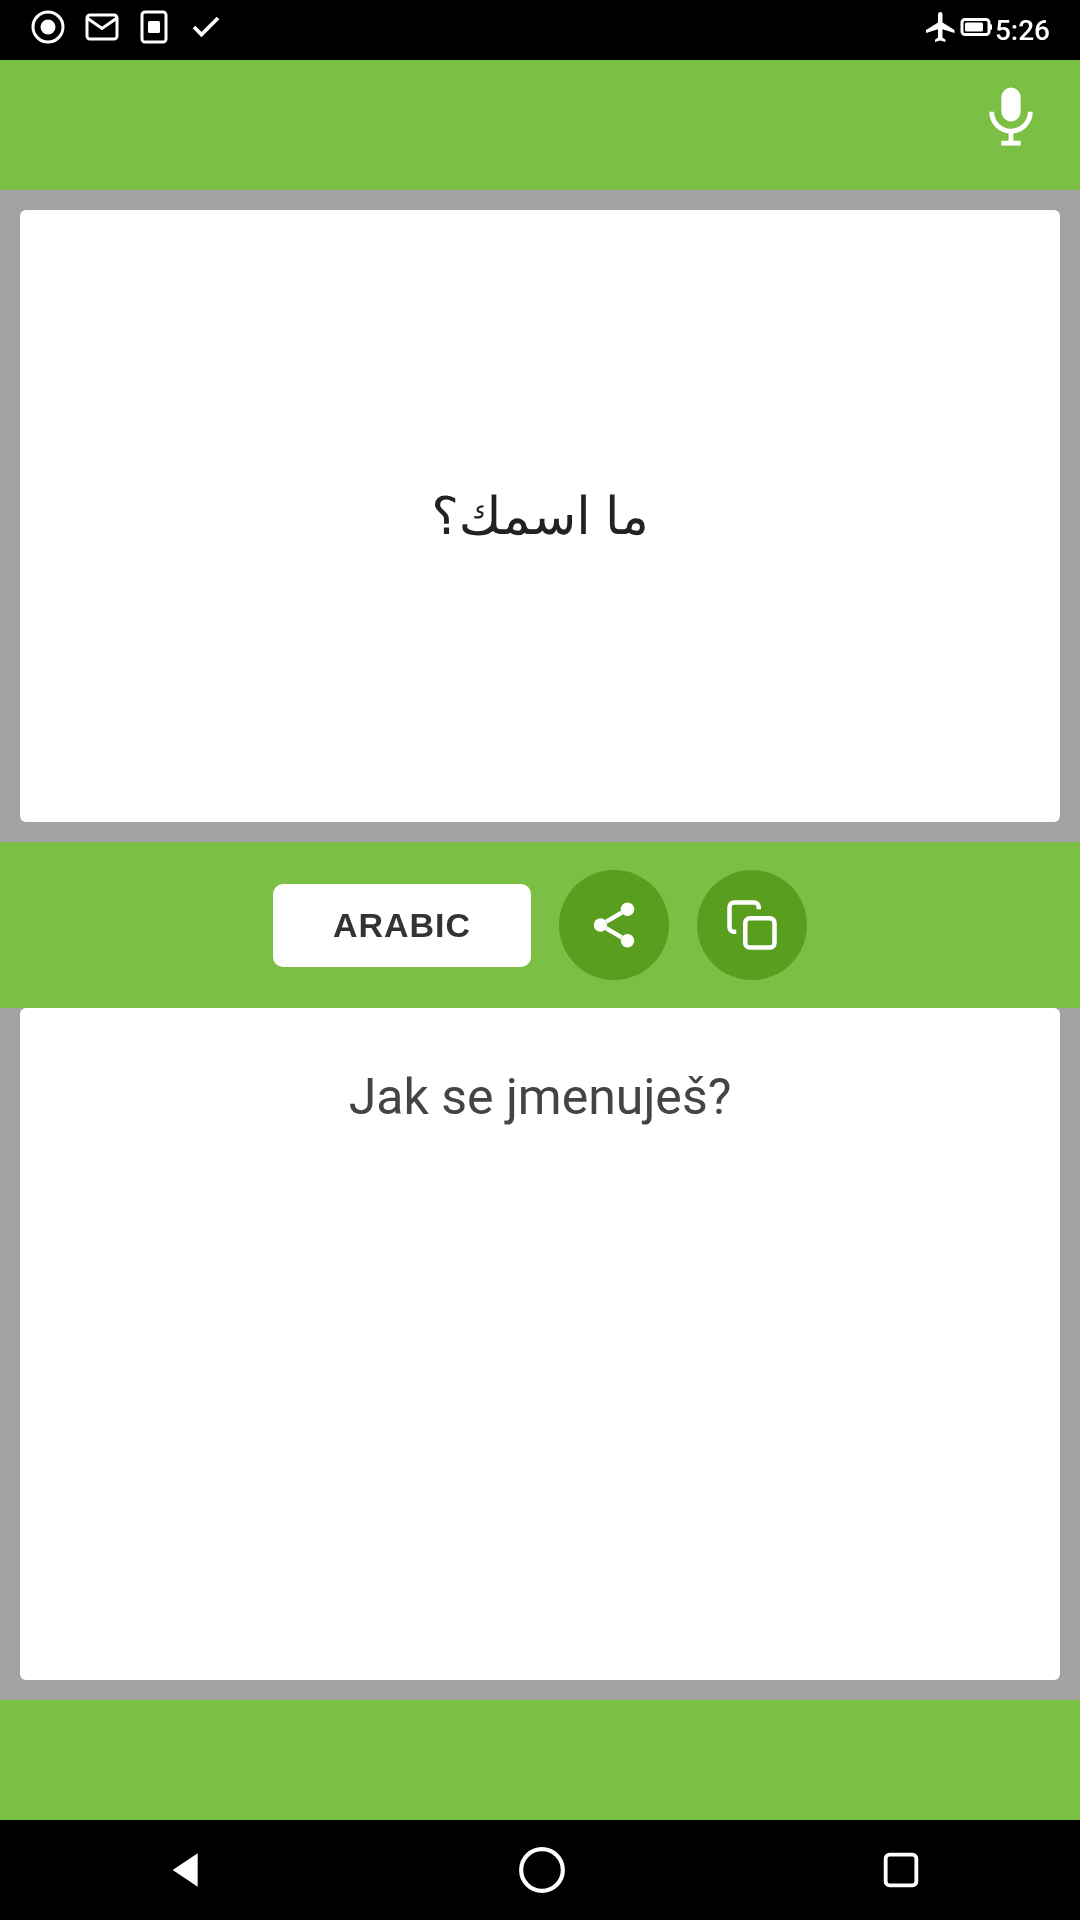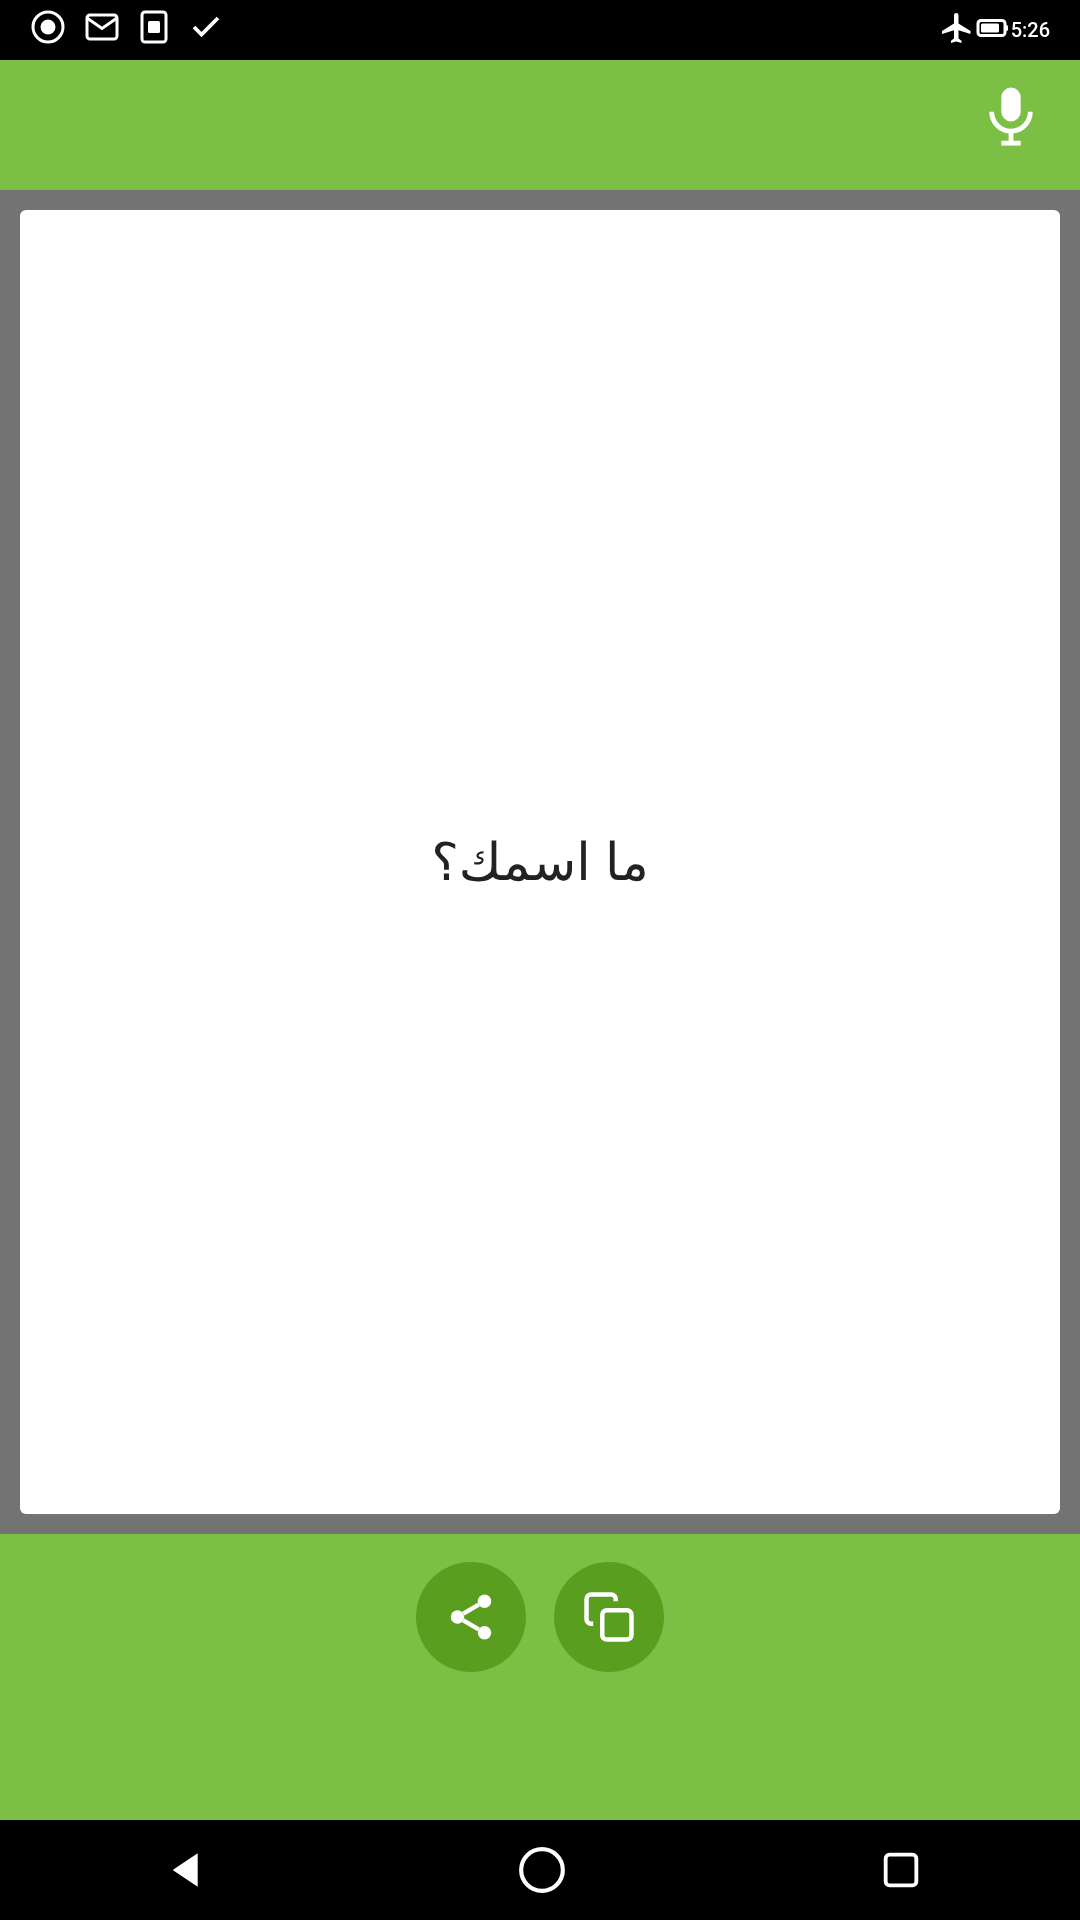--- a/index.html
+++ b/index.html
@@ -37,21 +37,21 @@
 
     .status-icon {
       color: #fff;
       font-size: 28px;
     }
 
     .status-right {
       display: flex;
       align-items: center;
       color: #fff;
-      font-size: 20px;
+      font-size: 28px;
       font-weight: 500;
     }
 
     
     .top-toolbar {
       background: #7CBF45;
       height: 130px;
       display: flex;
       align-items: center;
       justify-content: flex-end;
@@ -60,21 +60,21 @@
     }
 
     .mic-icon {
       color: #fff;
       font-size: 58px;
     }
 
     
     .main-content {
       flex: 1;
-      background: #737373;
+      background: #a3a3a3;
       display: flex;
       flex-direction: column;
     }
 
     
     .source-panel {
       background: #fff;
       margin: 20px 20px 0 20px;
       border-radius: 6px;
       flex: 1;
@@ -251,40 +251,44 @@
   </button>
 </div>
 
 <div class="main-content">
 
   <div class="source-panel">
     <div class="source-text">ما اسمك؟</div>
   </div>
 
   <div class="lang-bar">
+    <button class="lang-btn">ARABIC</button>
 
     <button class="action-btn">
       <svg viewBox="0 0 24 24">
         <circle cx="18" cy="5" r="3"></circle>
         <circle cx="6" cy="12" r="3"></circle>
         <circle cx="18" cy="19" r="3"></circle>
         <line x1="8.59" y1="13.51" x2="15.42" y2="17.49" stroke="white" stroke-width="2"></line>
         <line x1="15.41" y1="6.51" x2="8.59" y2="10.49" stroke="white" stroke-width="2"></line>
       </svg>
     </button>
 
     <button class="action-btn">
       <svg viewBox="0 0 24 24">
         <rect x="9" y="9" width="13" height="13" rx="2" stroke="white" stroke-width="2" fill="none"></rect>
         <path d="M5 15H4a2 2 0 0 1-2-2V4a2 2 0 0 1 2-2h9a2 2 0 0 1 2 2v1" stroke="white" stroke-width="2" fill="none"></path>
       </svg>
     </button>
 
   </div>
 
+  <div class="target-panel">
+    <div class="target-text">Jak se jmenuješ?</div>
+  </div>
 
   <div class="bottom-bar"></div>
 
 </div>
 
 <div class="nav-bar">
   <button class="nav-btn">
     <svg width="50" height="50" viewBox="0 0 24 24" fill="white">
       <polygon points="20,4 8,12 20,20" fill="white"></polygon>
     </svg>

